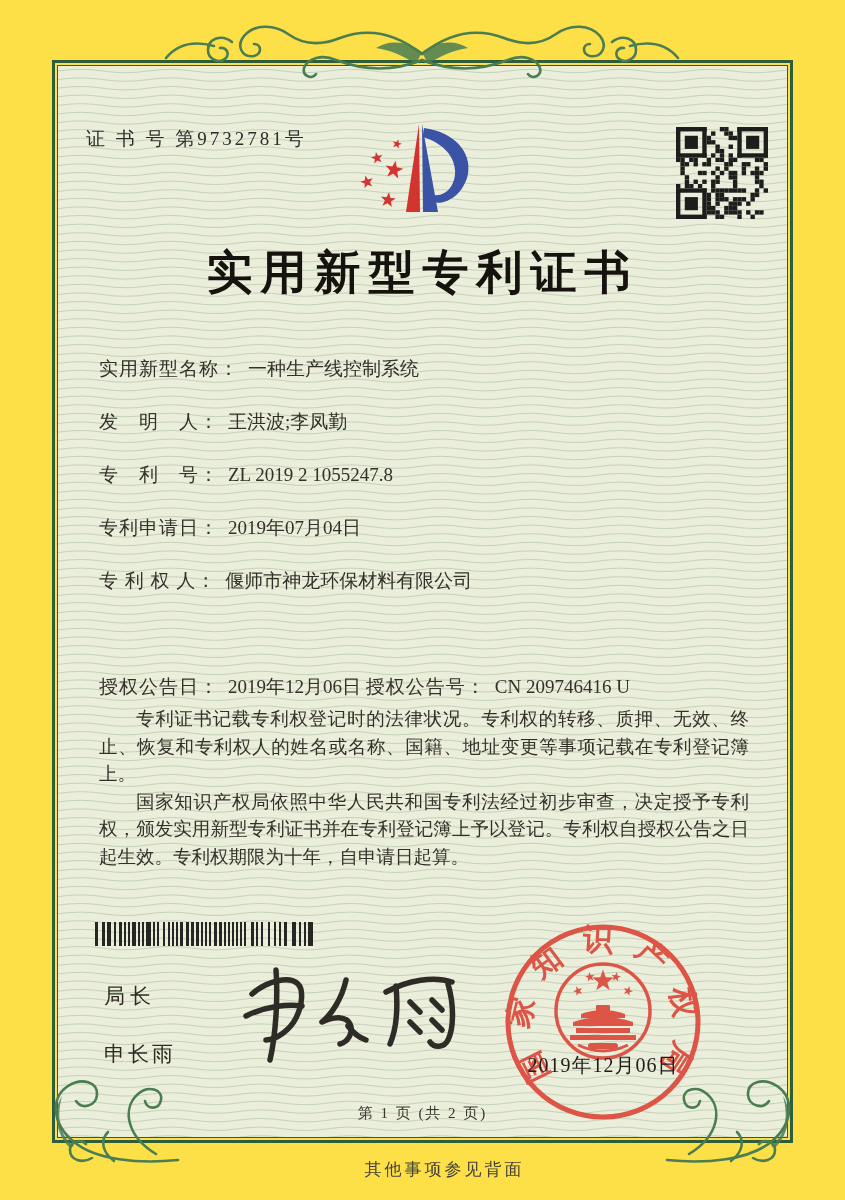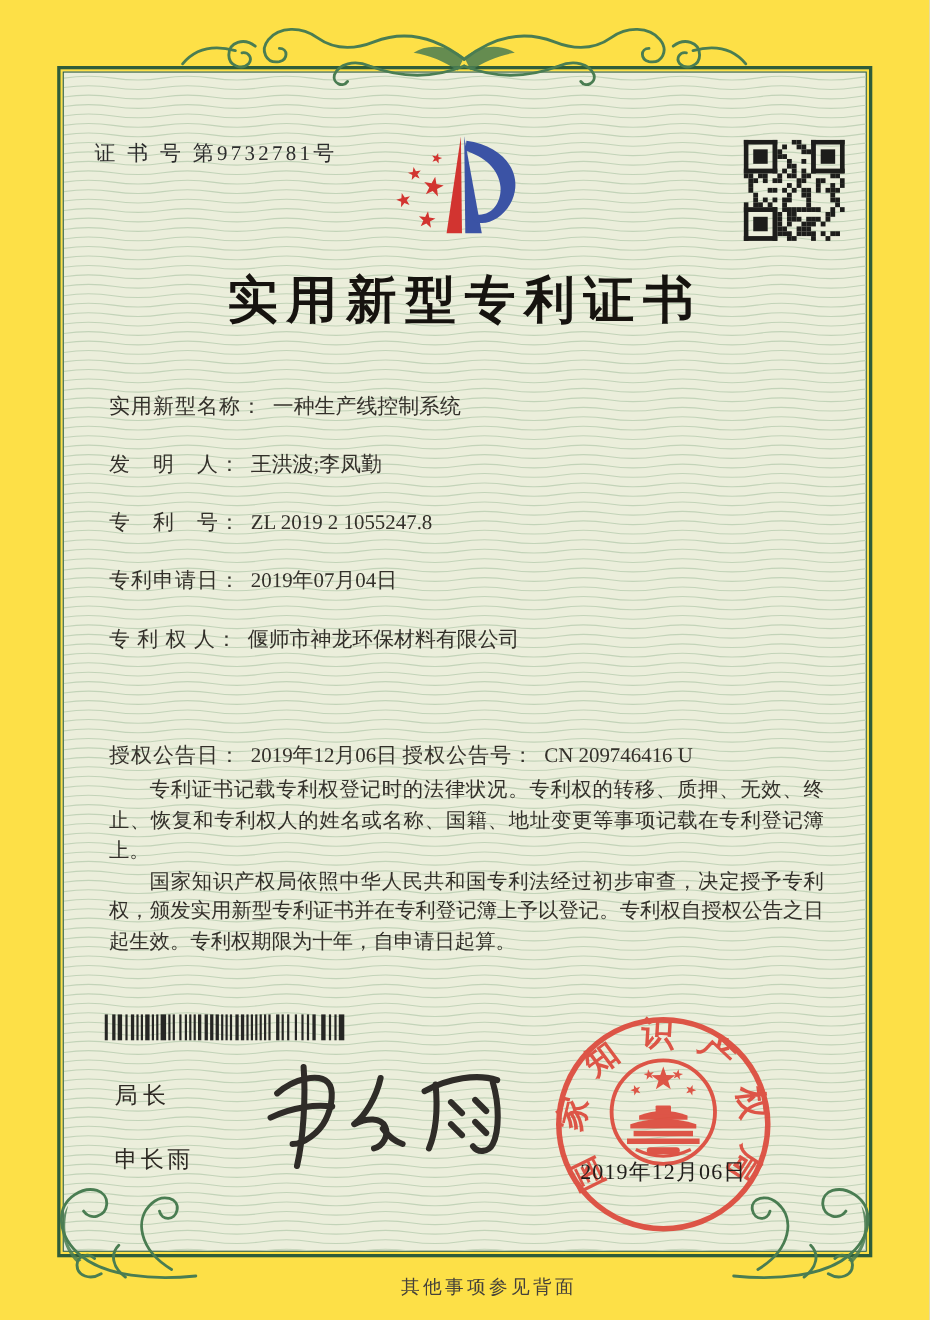--- a/index.html
+++ b/index.html
@@ -485,14 +485,15 @@
       <path class="sealred-f" d="M81,95 Q103,87 125,95 L125,99 L81,99 Z"></path>
       <rect class="sealred-f" x="96" y="86" width="14" height="8" rx="1"></rect>
       <rect class="sealred-f" x="76" y="109" width="54" height="5"></rect>
       <rect class="sealred-f" x="70" y="116" width="66" height="5"></rect>
       <rect class="sealred-f" x="88" y="124" width="30" height="6" rx="3"></rect>
       <path class="sealred-s" d="M78,126 q25,12 50,0" stroke-width="3"></path>
     </g>
   </svg>
   <div class="seal-date">2019年12月06日</div>
 
+  <div class="page-no">第 1 页 (共 2 页)</div>
   <div class="back-note">其他事项参见背面</div>
 </div>
 
 </body></html>

